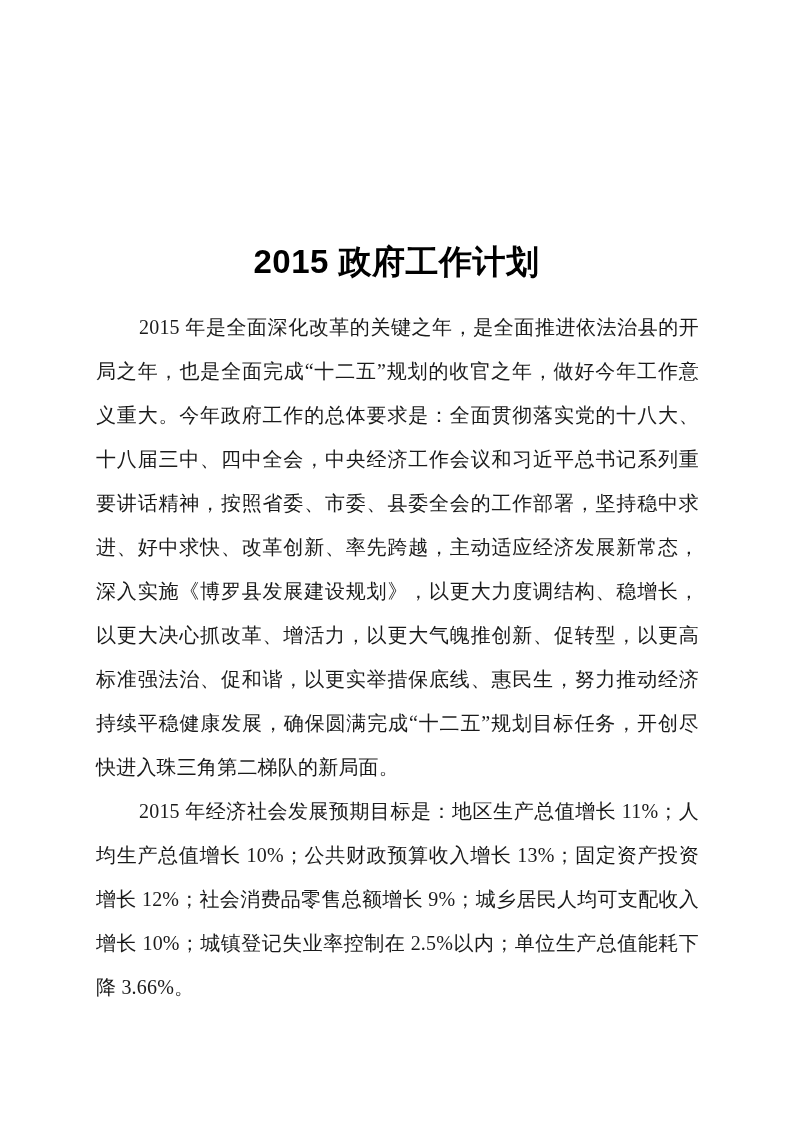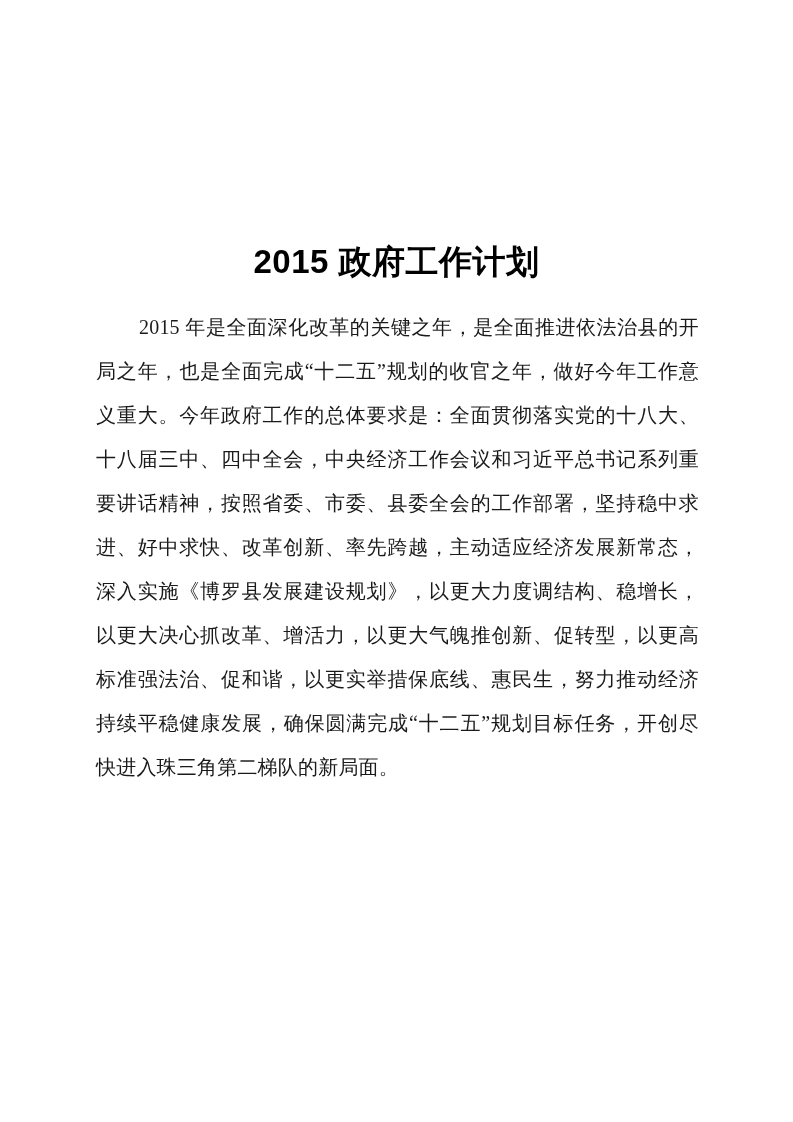--- a/index.html
+++ b/index.html
@@ -71,16 +71,17 @@
 <body>
 
 <div class="page">
 
   <h1 class="doc-title">2015 政府工作计划</h1>
 
   <div class="body-block">
 
     <p class="para">2015 年是全面深化改革的关键之年，是全面推进依法治县的开局之年，也是全面完成“十二五”规划的收官之年，做好今年工作意义重大。今年政府工作的总体要求是：全面贯彻落实党的十八大、十八届三中、四中全会，中央经济工作会议和习近平总书记系列重要讲话精神，按照省委、市委、县委全会的工作部署，坚持稳中求进、好中求快、改革创新、率先跨越，主动适应经济发展新常态，深入实施《博罗县发展建设规划》，以更大力度调结构、稳增长，以更大决心抓改革、增活力，以更大气魄推创新、促转型，以更高标准强法治、促和谐，以更实举措保底线、惠民生，努力推动经济持续平稳健康发展，确保圆满完成“十二五”规划目标任务，开创尽快进入珠三角第二梯队的新局面。</p>
 
+    <p class="para">2015 年经济社会发展预期目标是：地区生产总值增长 11%；人均生产总值增长 10%；公共财政预算收入增长 13%；固定资产投资增长 12%；社会消费品零售总额增长 9%；城乡居民人均可支配收入增长 10%；城镇登记失业率控制在 2.5%以内；单位生产总值能耗下降 3.66%。</p>
 
   </div>
 
 </div>
 
 </body></html>

